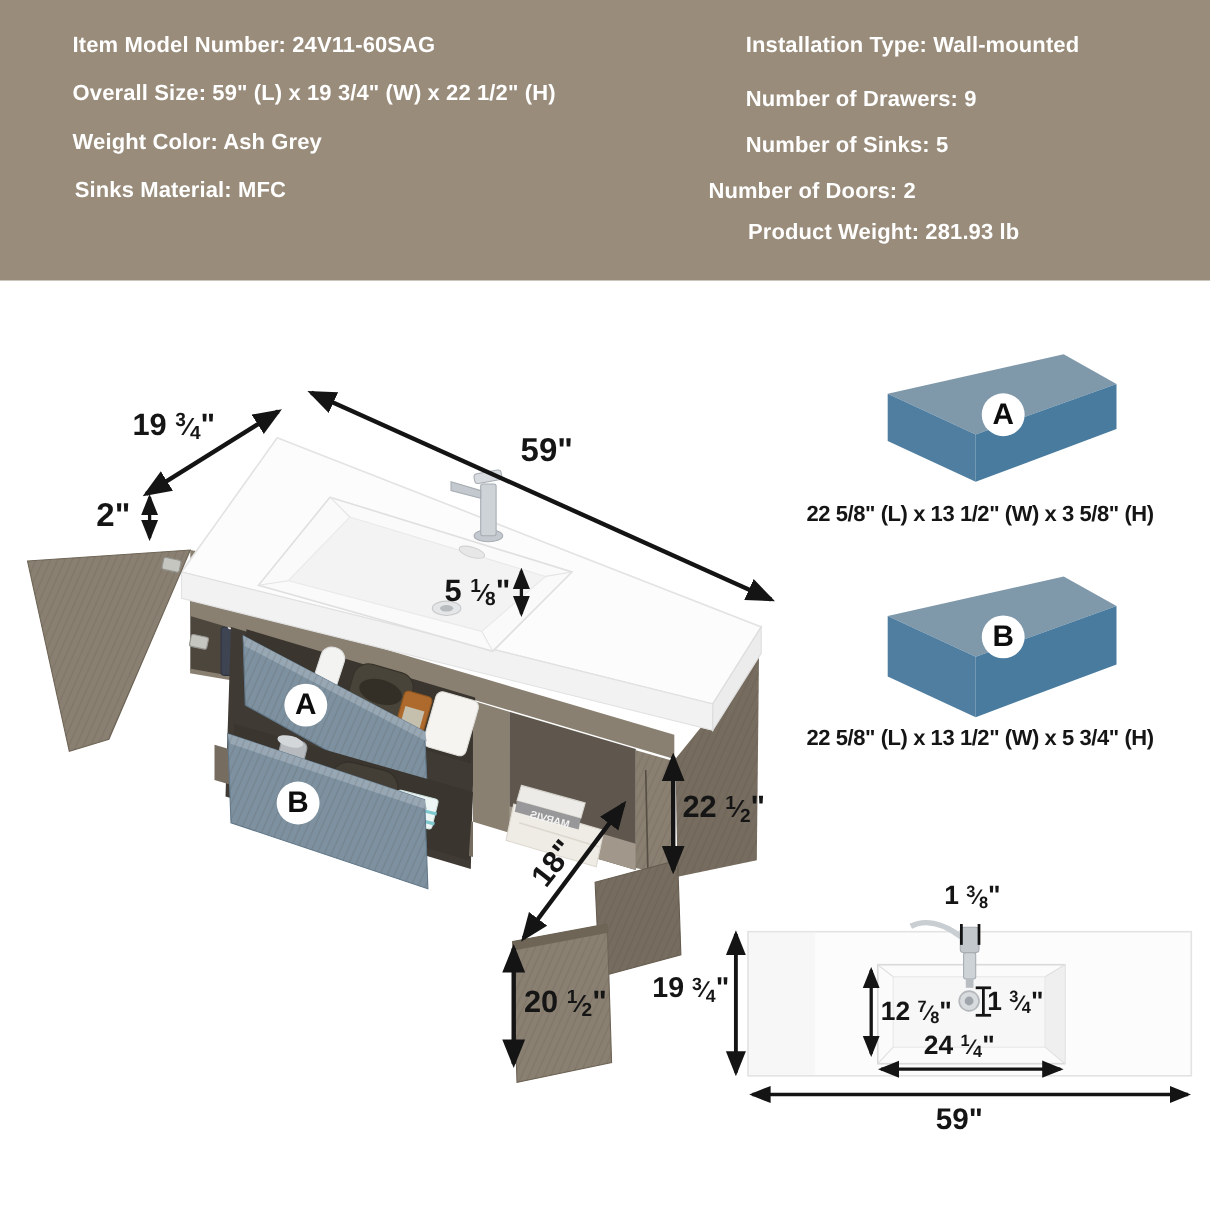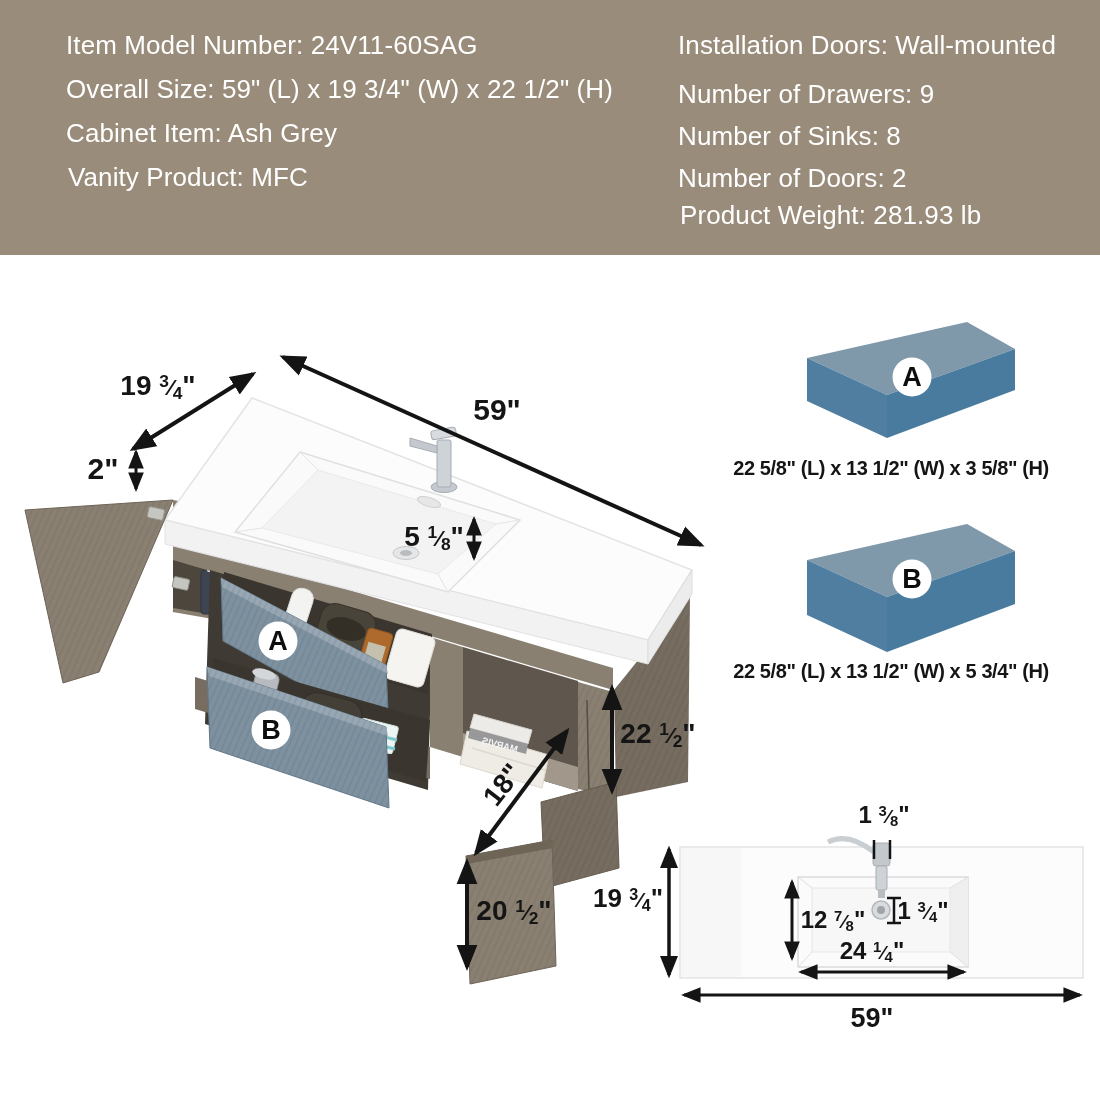--- a/index.html
+++ b/index.html
@@ -5,47 +5,47 @@
   :root{
     --banner_bg:#998c7a; --banner_text:#ffffff;
     --box_top:#7f98aa; --box_front:#4f7ea0; --box_side:#497b9e;
     --drawer_front:#7d91a0; --wood:#8a8072; --wood_dark:#766c5f;
     --wood_interior:#3f3a33; --dim_text:#151515;
   }
   html,body{margin:0;padding:0}
   body{width:1100px;height:1100px;position:relative;background:#ffffff;
        font-family:"Liberation Sans",sans-serif;overflow:hidden}
   .banner{position:absolute;left:0;top:0;width:1100px;height:255px;background:var(--banner_bg)}
-  .spec{position:absolute;color:var(--banner_text);font-weight:400;font-size:26px;
+  .spec{position:absolute;color:var(--banner_text);font-weight:700;font-size:20px;
         letter-spacing:.1px;white-space:nowrap}
   .art{position:absolute;left:0;top:0;width:1100px;height:1100px}
   .dim{position:absolute;transform:translate(-50%,-50%);color:var(--dim_text);
        font-weight:700;white-space:nowrap;line-height:1}
   .dim.rot{transform:translate(-50%,-50%) rotate(-52deg)}
   .dim sup{font-size:62%;vertical-align:baseline;position:relative;top:-0.45em}
   .dim sub{font-size:62%;vertical-align:baseline;position:relative;top:0.22em}
   .dim .fs{font-size:80%}
   .badge{position:absolute;transform:translate(-50%,-50%);width:39px;height:39px;
          border-radius:50%;background:#ffffff;color:#0d0d0d;font-weight:700;font-size:27px;
          display:flex;align-items:center;justify-content:center}
   svg .arr{stroke:#141414;fill:none}
   svg text{font-family:"Liberation Sans",sans-serif}
 </style>
 </head>
 <body>
 
 <div class="banner">
   <div class="spec" style="left:66px;top:30px">Item Model Number: 24V11-60SAG</div>
   <div class="spec" style="left:66px;top:74px">Overall Size: 59" (L) x 19 3/4" (W) x 22 1/2" (H)</div>
-  <div class="spec" style="left:66px;top:118px">Cabinet Item: Ash Grey</div>
-  <div class="spec" style="left:68px;top:162px">Vanity Product: MFC</div>
-  <div class="spec" style="left:678px;top:30px">Installation Doors: Wall-mounted</div>
+  <div class="spec" style="left:66px;top:118px">Weight Color: Ash Grey</div>
+  <div class="spec" style="left:68px;top:162px">Sinks Material: MFC</div>
+  <div class="spec" style="left:678px;top:30px">Installation Type: Wall-mounted</div>
   <div class="spec" style="left:678px;top:79px">Number of Drawers: 9</div>
-  <div class="spec" style="left:678px;top:121px">Number of Sinks: 8</div>
-  <div class="spec" style="left:678px;top:163px">Number of Doors: 2</div>
+  <div class="spec" style="left:678px;top:121px">Number of Sinks: 5</div>
+  <div class="spec" style="left:644px;top:163px">Number of Doors: 2</div>
   <div class="spec" style="left:680px;top:200px">Product Weight: 281.93 lb</div>
 </div>
 
 <svg class="art" viewBox="0 0 1100 1100">
   <defs>
     <marker id="ah" viewBox="0 0 10 8" markerWidth="6.5" markerHeight="5.5" refX="8.5" refY="4" orient="auto-start-reverse" markerUnits="strokeWidth">
       <path d="M0,0 L10,4 L0,8 Z" fill="#141414"></path>
     </marker>
     <pattern id="grain" width="6" height="6" patternUnits="userSpaceOnUse" patternTransform="rotate(24)">
       <line x1="3" y1="0" x2="3" y2="6" stroke="#453e35" stroke-width="1.2" opacity="0.16"></line>

